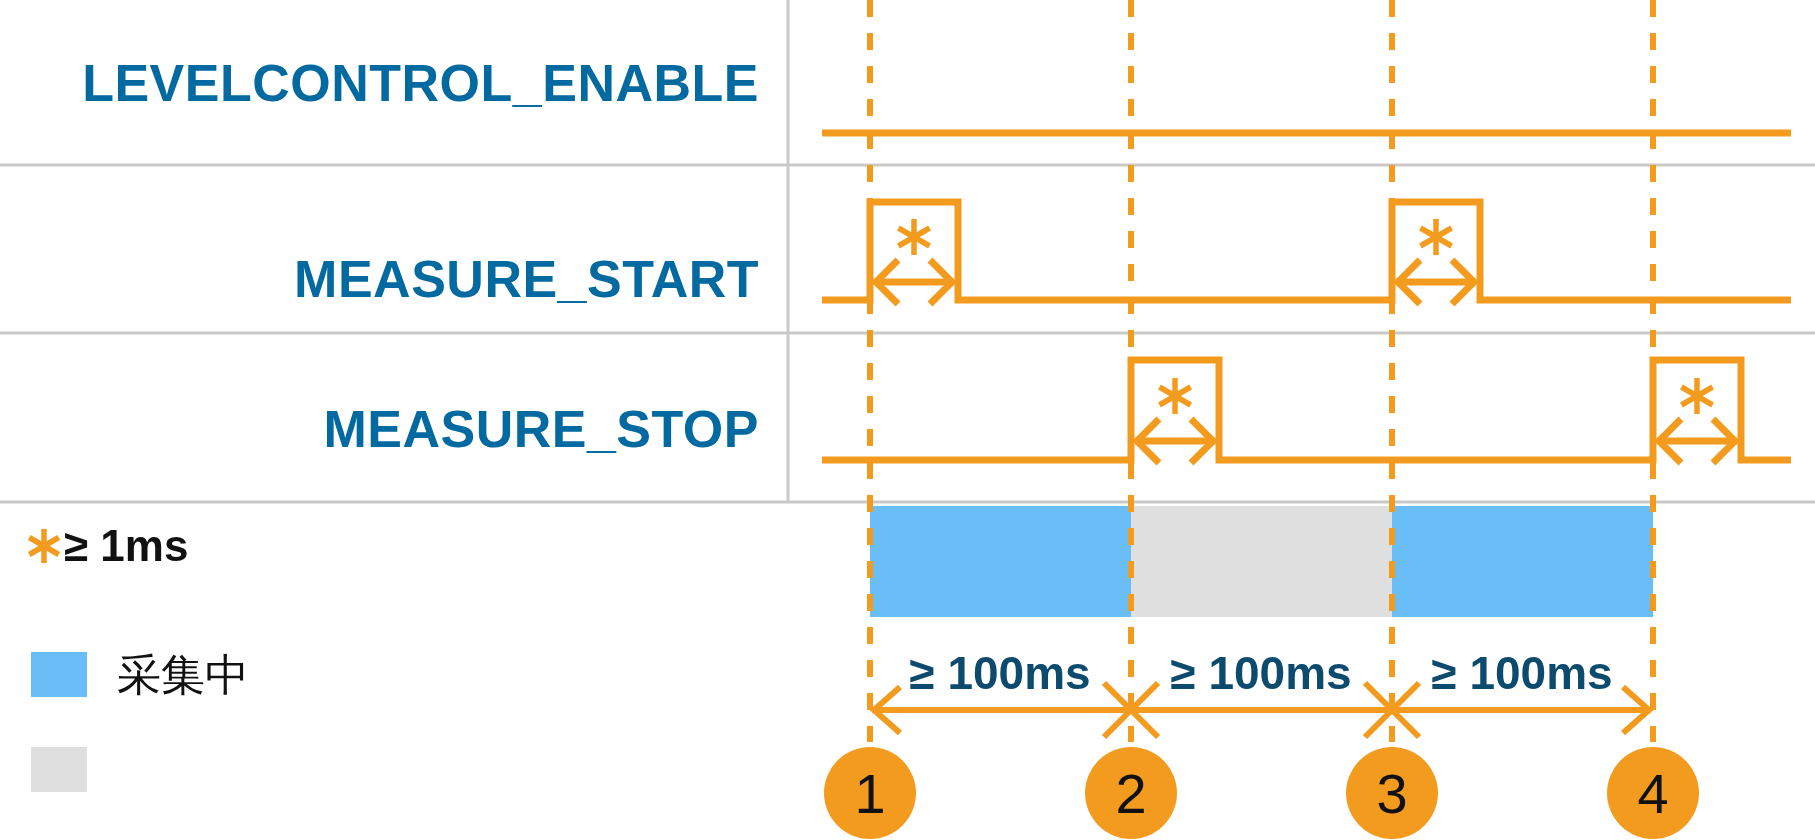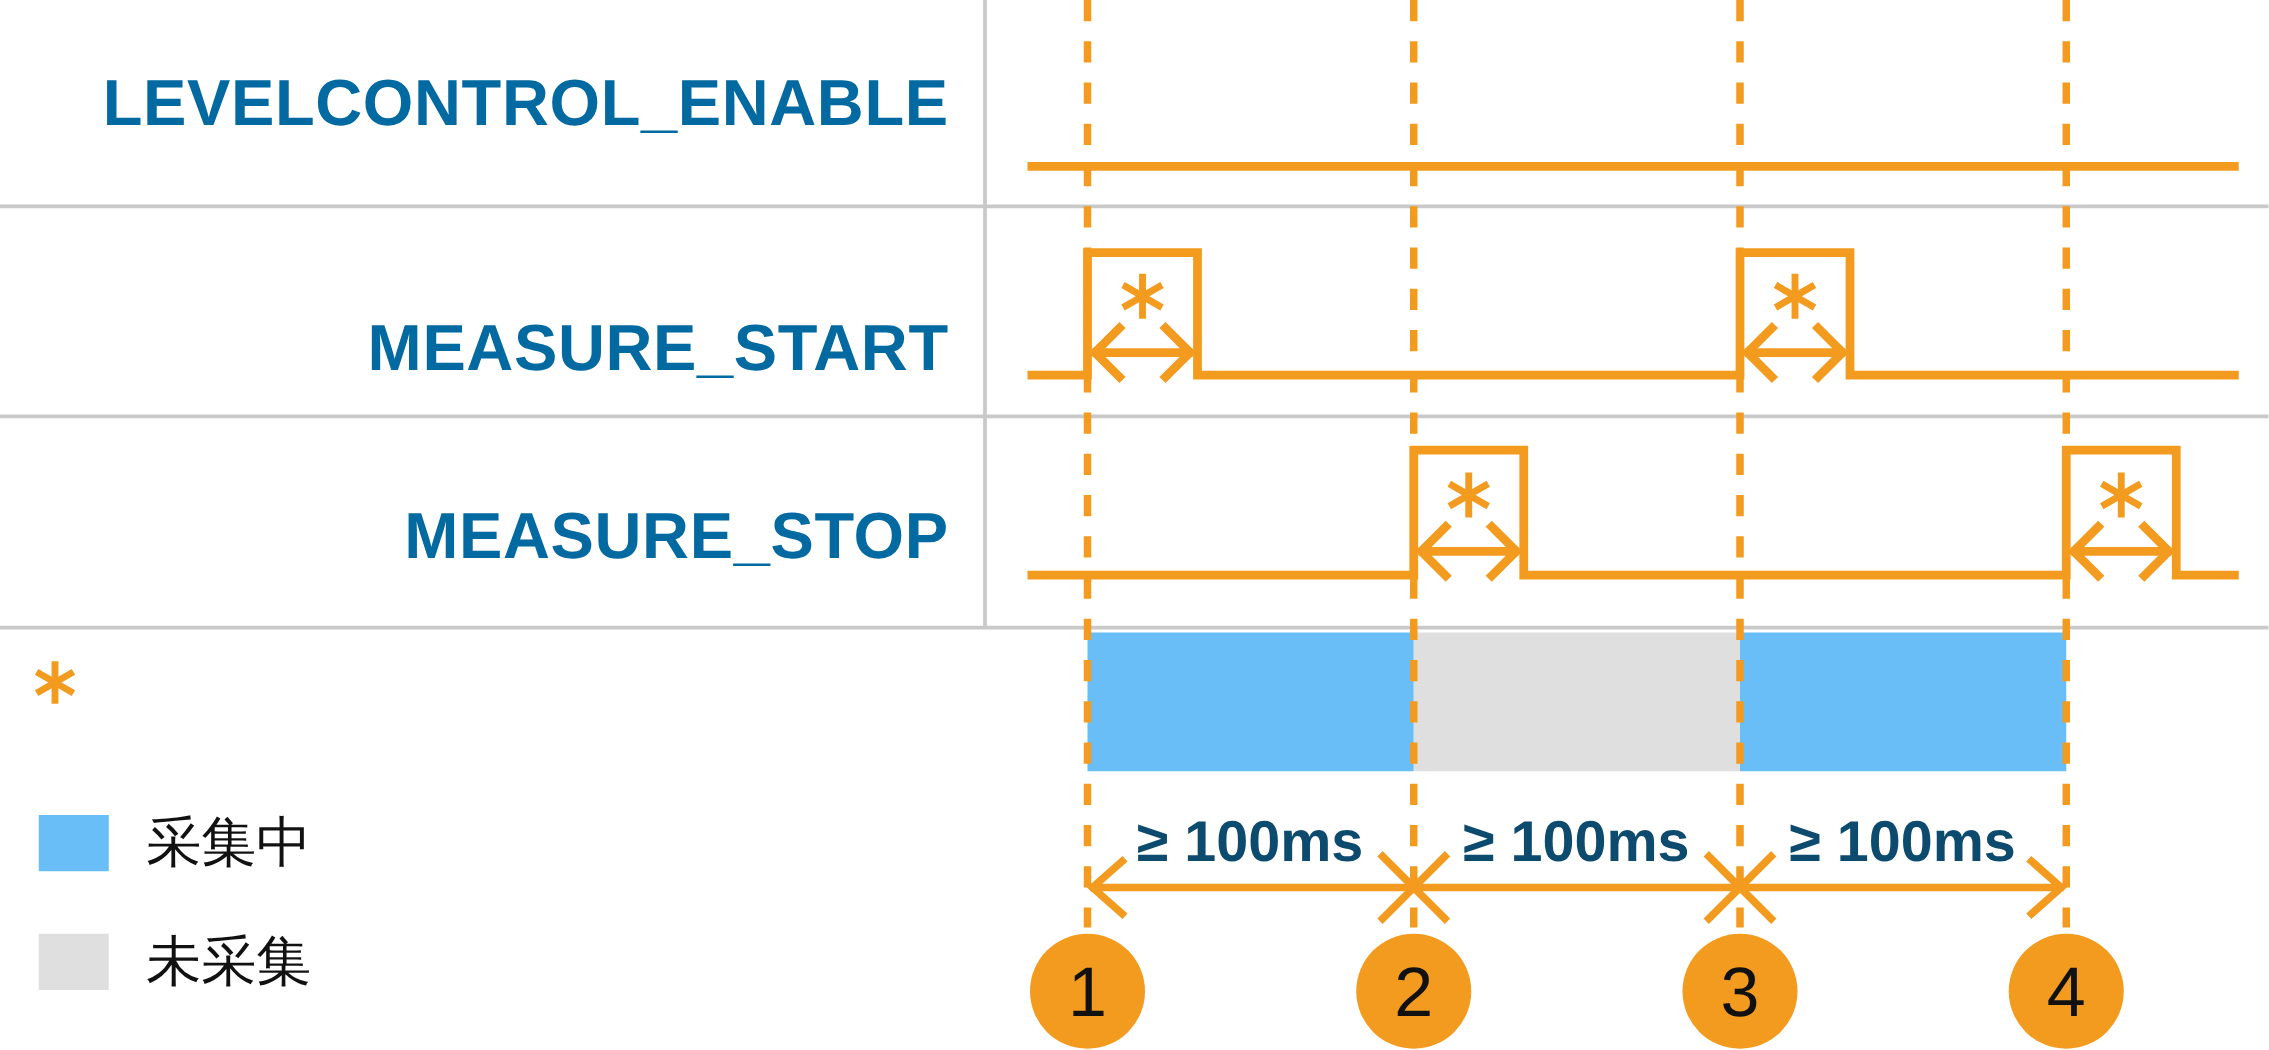--- a/index.html
+++ b/index.html
@@ -150,23 +150,23 @@
     </g>
 
     <rect x="31" y="652" width="56" height="45" fill="#69BEF8"></rect>
     <rect x="31" y="747" width="56" height="45" fill="#DFDFDF"></rect>
   </svg>
 
   <div class="row-label r1">LEVELCONTROL_ENABLE</div>
   <div class="row-label r2">MEASURE_START</div>
   <div class="row-label r3">MEASURE_STOP</div>
 
+  <div class="abs footnote-text">≥ 1ms</div>
 
   <div class="abs legend-label l1">采集中</div>
-  <div class="abs legend-label l2">未采集</div>
 
   <div class="abs interval-label i1">≥ 100ms</div>
   <div class="abs interval-label i2">≥ 100ms</div>
   <div class="abs interval-label i3">≥ 100ms</div>
 
   <div class="marker m1">
     <span>1</span>
   </div>
   <div class="marker m2">
     <span>2</span>

